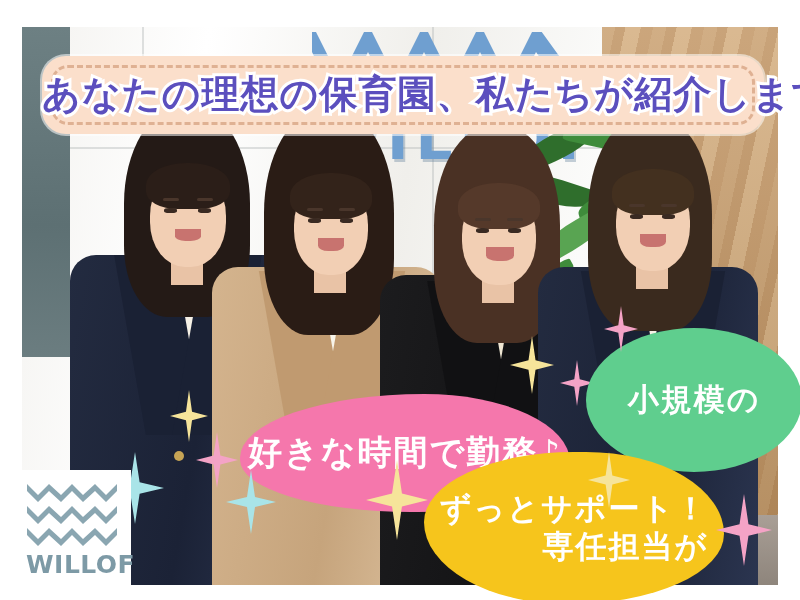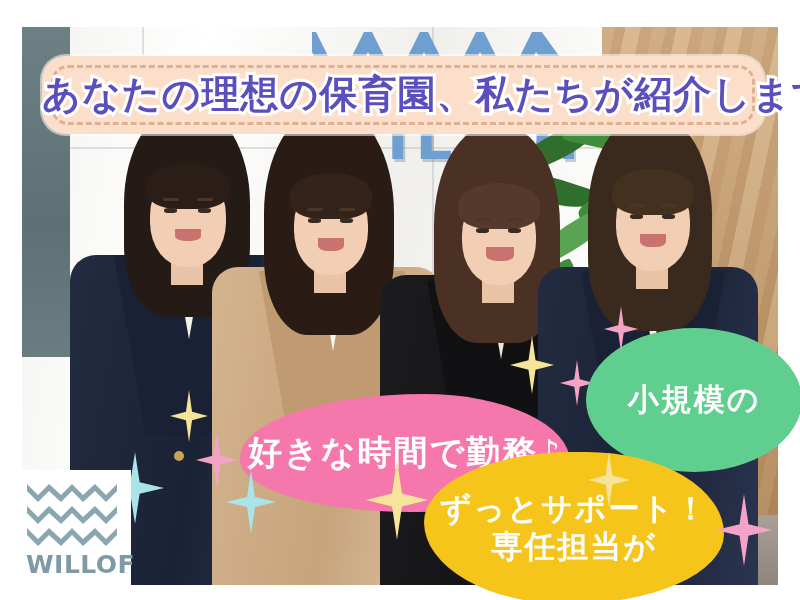--- a/index.html
+++ b/index.html
@@ -120,21 +120,21 @@
   .b-yellow{
     left:424px;top:452px;width:300px;height:152px;background:#f6c51c;
     border-radius:50% 46% 52% 48%/46% 54% 46% 54%;
     font-size:31px;
   }
   .b-green{
     left:586px;top:328px;width:216px;height:144px;background:#5fce8e;
     border-radius:50% 50% 50% 50%/50% 50% 50% 50%;
     font-size:31px;
   }
-  .bubble span{display:block;padding:0 6px;}
+  .bubble span{display:block;padding:0 6px;text-align:right;}
 
   
   .spark{
     position:absolute;
     clip-path:polygon(50% 0%,58% 42%,100% 50%,58% 58%,50% 100%,42% 58%,0% 50%,42% 42%);
   }
 
   
   .logocard{
     position:absolute;left:13px;top:470px;width:118px;height:118px;

